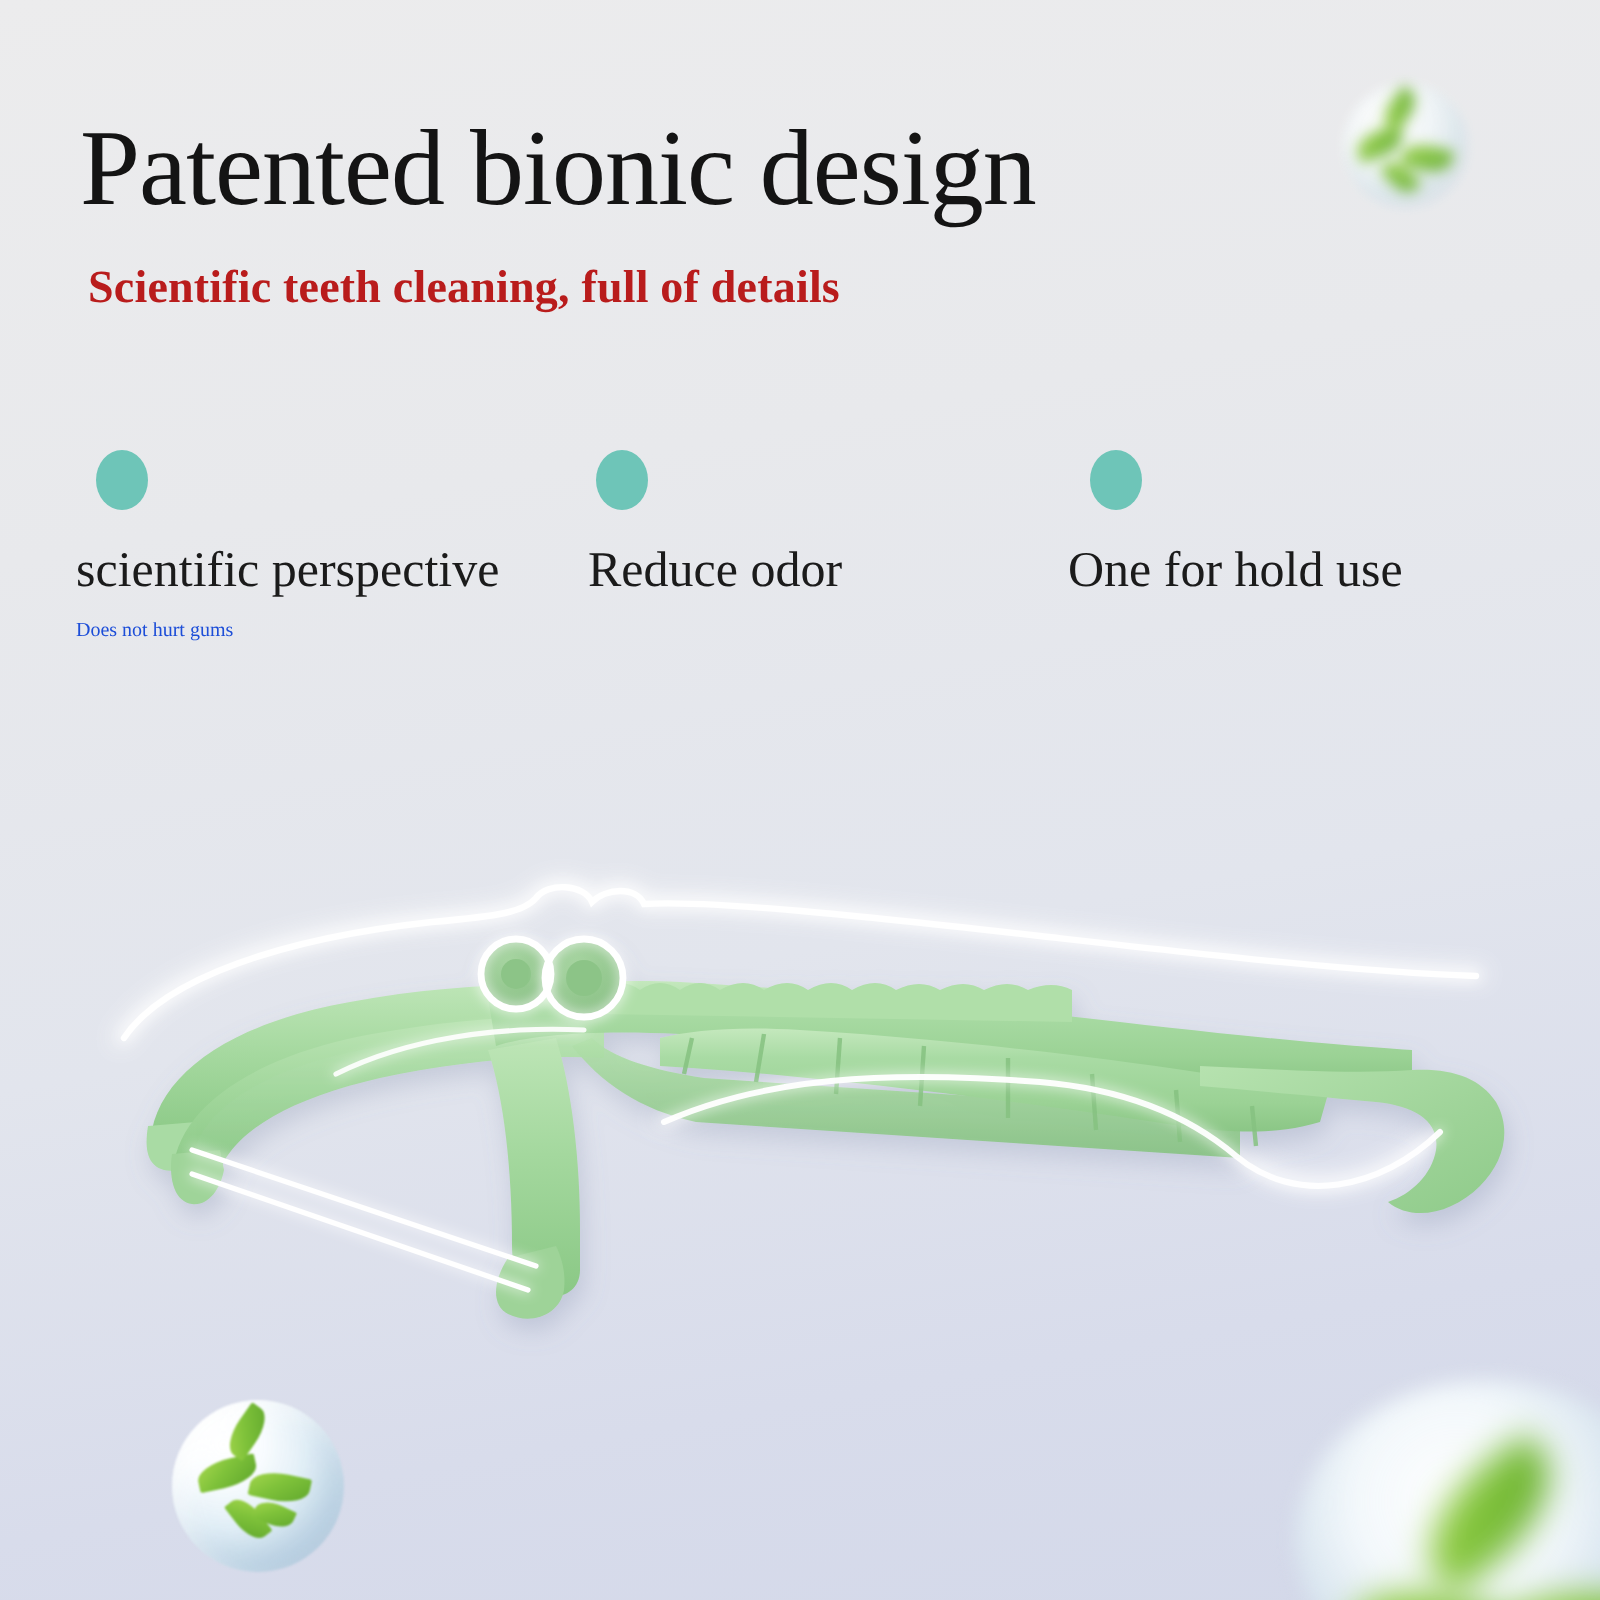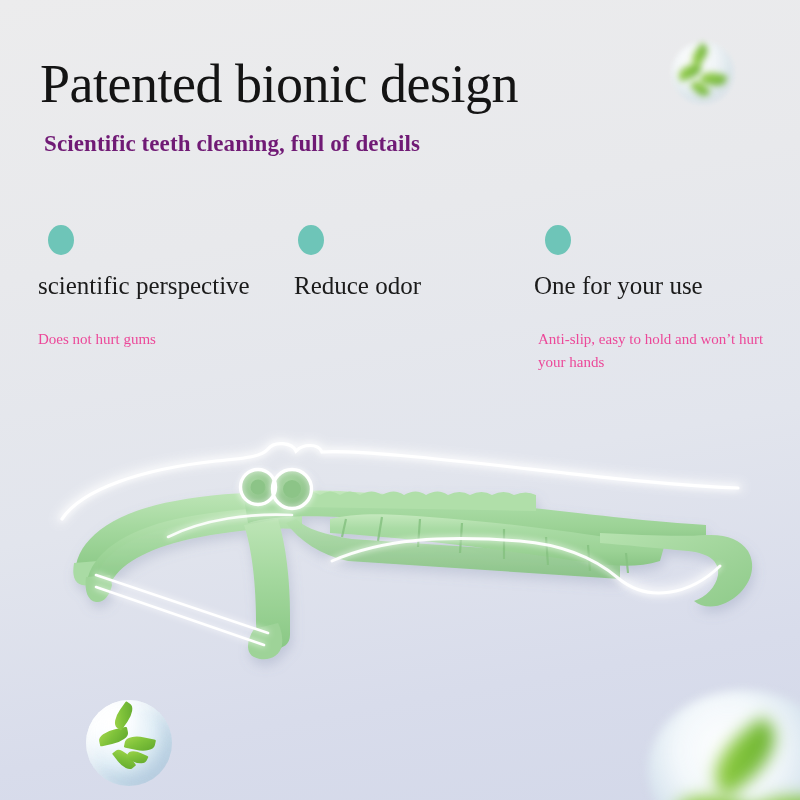--- a/index.html
+++ b/index.html
@@ -50,21 +50,21 @@
   
   #headline {
     position:absolute; left:40px; top:56px;
     font-size:54px; font-weight:normal; letter-spacing:-0.5px;
     color:#141414; line-height:1.05;
     white-space:nowrap;
   }
   #subhead {
     position:absolute; left:44px; top:131px;
     font-size:23px; font-weight:bold;
-    color:#701a75; letter-spacing:0.1px;
+    color:#b91c1c; letter-spacing:0.1px;
     white-space:nowrap;
   }
 
   
   #features { position:absolute; left:0; top:225px; width:800px; height:150px; }
   .feature { position:absolute; }
   .feature:nth-child(1) { left:38px;  width:250px; }
   .feature:nth-child(2) { left:296px; width:230px; }
   .feature:nth-child(3) { left:534px; width:235px; }
 
@@ -75,22 +75,22 @@
   }
   .feature:nth-child(2) .f-dot { margin-left:2px; }
   .feature:nth-child(3) .f-dot { margin-left:11px; }
 
   .f-title {
     margin-top:17px;
     font-size:25px; color:#1b1b1b; line-height:1.1;
     white-space:nowrap;
   }
   .f-desc {
-    margin-top:28px;
-    font-size:15px; color:#ec4899; line-height:1.55;
+    margin-top:8px;
+    font-size:10px; color:#1d4ed8; line-height:1.55;
   }
   .feature:nth-child(2) .f-title,
   .feature:nth-child(2) .f-desc { margin-left:-2px; }
   .feature:nth-child(3) .f-title { margin-left:0px; }
   .feature:nth-child(3) .f-desc { margin-left:4px; }
 
   
   #product { position:absolute; left:0; top:415px; width:800px; height:290px; }
   #product svg { display:block; }
 </style>
@@ -136,22 +136,21 @@
     <div class="f-desc">Does not hurt gums</div>
   </div>
 
   <div class="feature">
     <div class="f-dot"></div>
     <div class="f-title">Reduce odor</div>
   </div>
 
   <div class="feature">
     <div class="f-dot"></div>
-    <div class="f-title">One for your use</div>
-    <div class="f-desc">Anti-slip, easy to hold and won’t hurt your hands</div>
+    <div class="f-title">One for hold use</div>
   </div>
 
 </div>
 
 <div id="product">
 <svg width="800" height="290" viewBox="0 0 800 290" xmlns="http://www.w3.org/2000/svg">
   <defs>
     <linearGradient id="gBody" x1="0" y1="0" x2="0" y2="1">
       <stop offset="0%" stop-color="#c4e8bd"></stop>
       <stop offset="28%" stop-color="#a9dba4"></stop>

